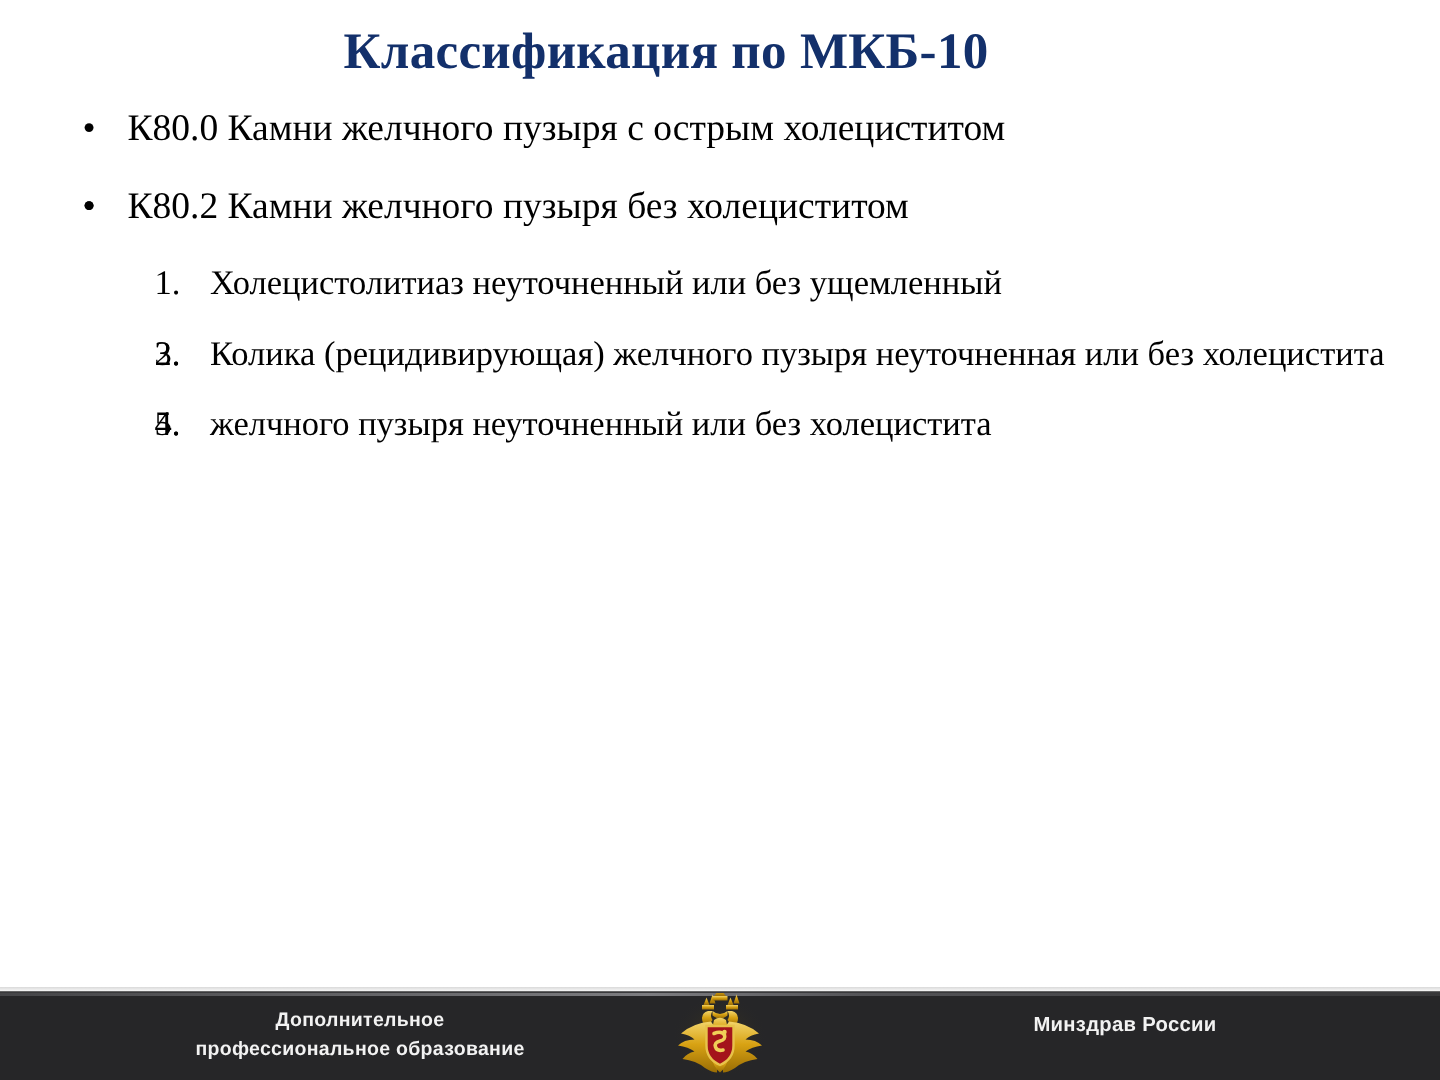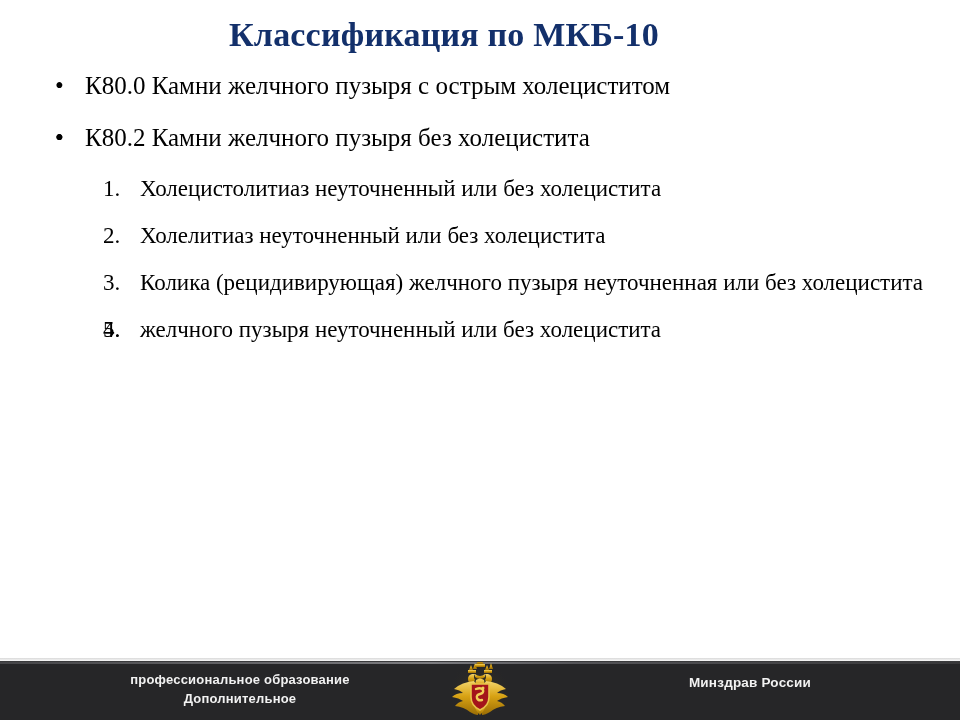--- a/index.html
+++ b/index.html
@@ -181,33 +181,32 @@
       <span class="bullet-marker">•</span>
       <span class="bullet-text">К80.0 Камни желчного пузыря с острым холециститом</span>
     </div>
 
     <div class="bullet-item">
       <span class="bullet-marker">•</span>
     </div>
 
     <div class="bullet-item">
       <span class="bullet-marker">•</span>
-      <span class="bullet-text">К80.2 Камни желчного пузыря без холецистита</span>
+      <span class="bullet-text">К80.2 Камни желчного пузыря без холециститом</span>
     </div>
 
     <div class="numbered-list">
 
       <div class="numbered-item">
         <span class="num-marker">1.</span>
-        <span class="num-text">Холецистолитиаз неуточненный или без холецистита</span>
+        <span class="num-text">Холецистолитиаз неуточненный или без ущемленный</span>
       </div>
 
       <div class="numbered-item">
         <span class="num-marker">2.</span>
-        <span class="num-text">Холелитиаз неуточненный или без холецистита</span>
       </div>
 
       <div class="numbered-item">
         <span class="num-marker">3.</span>
         <span class="num-text">Колика (рецидивирующая) желчного пузыря неуточненная или без холецистита</span>
       </div>
 
       <div class="numbered-item">
         <span class="num-marker">4.</span>
       </div>
@@ -218,22 +217,22 @@
       </div>
 
     </div>
   </div>
 
   <div class="footer-separator"></div>
 
   <div class="footer">
 
     <div class="footer-left">
+      <div>Дополнительное</div>
       <div>профессиональное образование</div>
-      <div>Дополнительное</div>
     </div>
 
     <div class="footer-emblem">
       <svg viewBox="0 0 68 62" xmlns="http://www.w3.org/2000/svg" aria-hidden="true">
         <defs>
           <linearGradient id="gold" x1="0" y1="0" x2="0" y2="1">
             <stop offset="0%" stop-color="#f2d46a"></stop>
             <stop offset="45%" stop-color="#d8a213"></stop>
             <stop offset="100%" stop-color="#9a6d05"></stop>
           </linearGradient>

